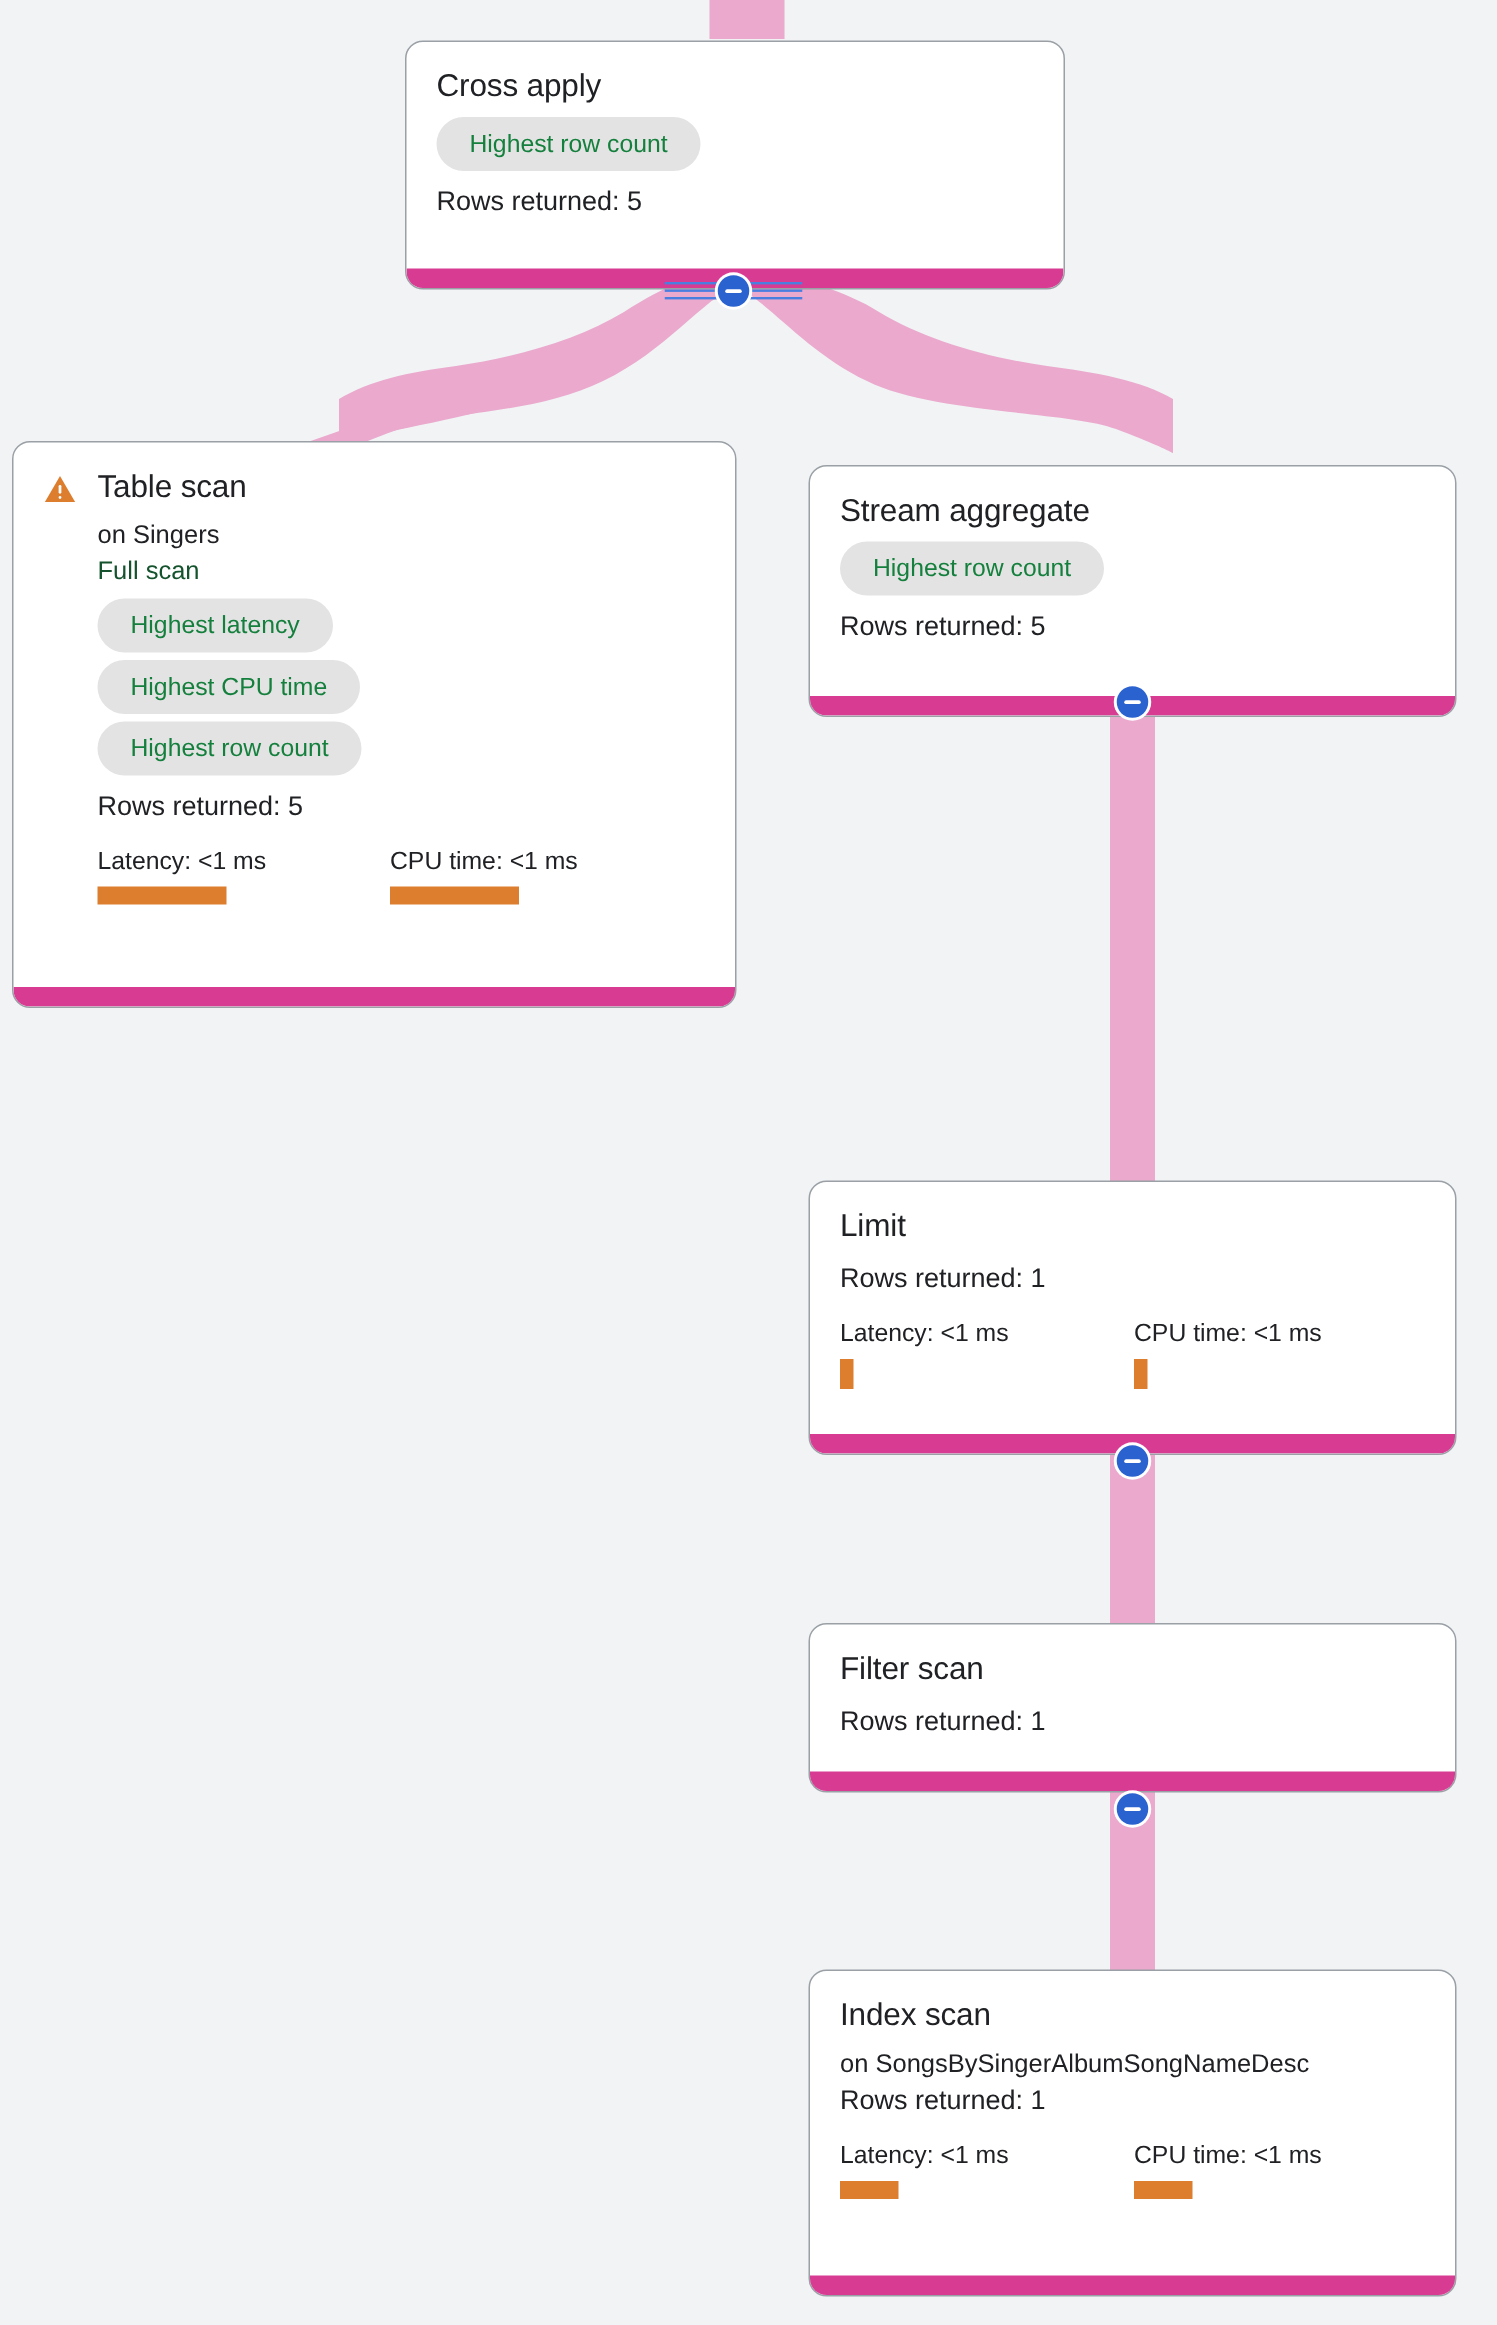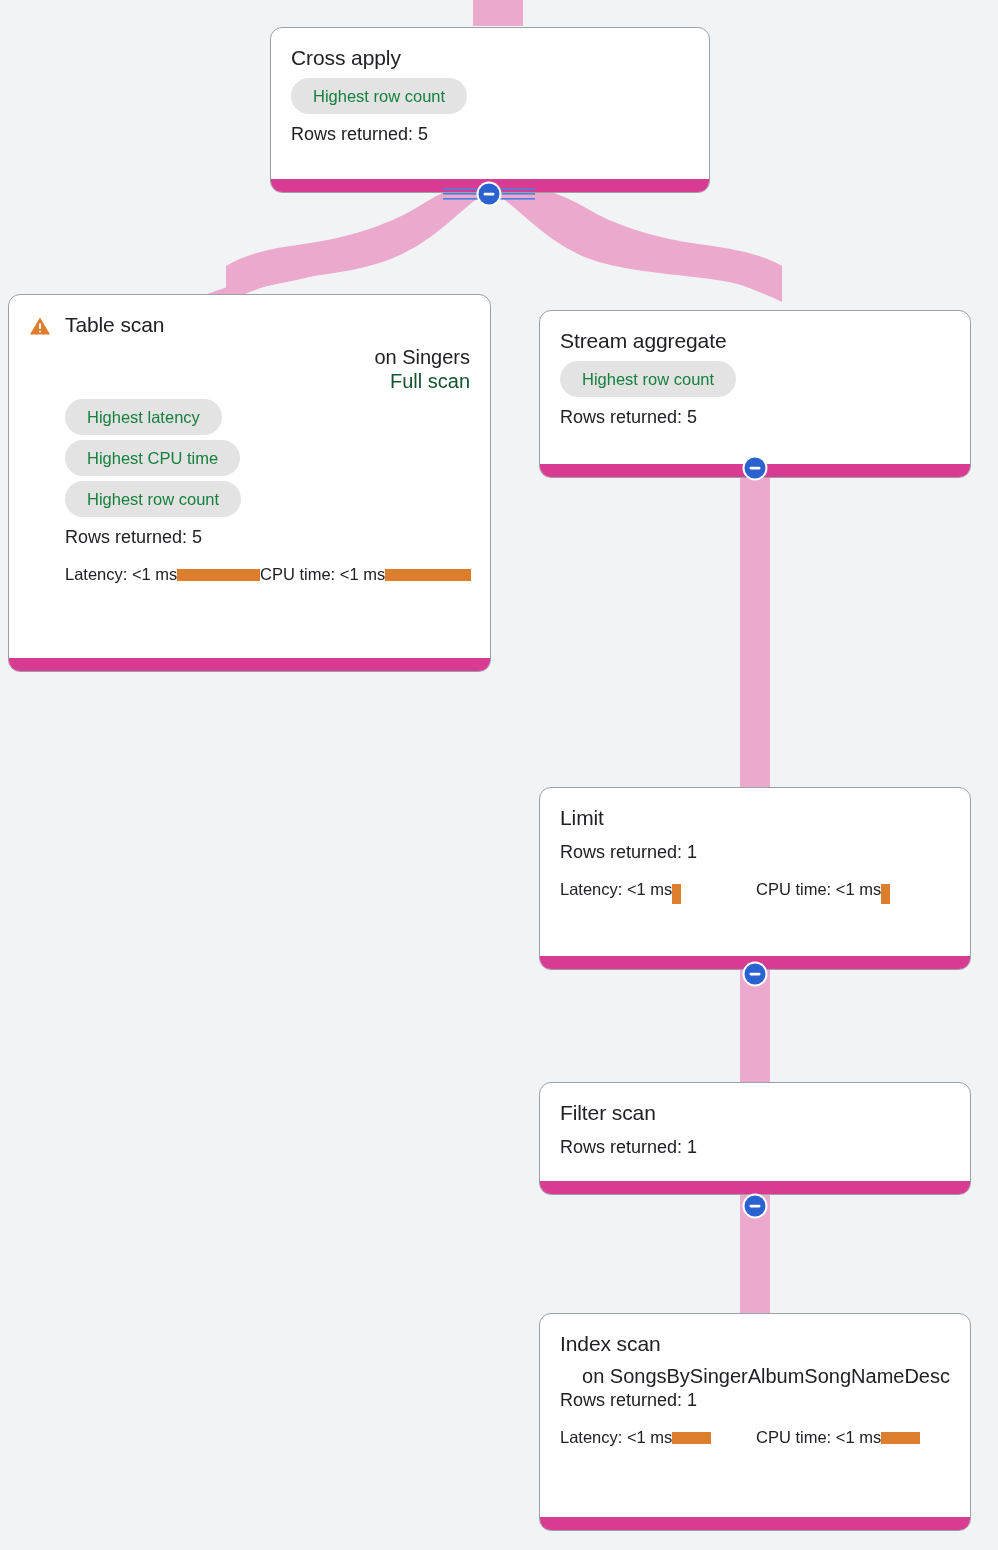--- a/index.html
+++ b/index.html
@@ -72,25 +72,24 @@
   }
   .node-title {
     font-size: 21px;
     line-height: 28px;
     font-weight: 500;
     color: #202124;
     letter-spacing: -0.1px;
   }
 
   .node-sub {
-    font-size: 20px;
+    font-size: 17px;
     line-height: 24px;
     color: #202124;
     margin-top: 6px;
-    text-align: right;
   }
   .node-sub.muted {
     color: #14532d;
     margin-top: 0;
   }
 
   .chips {
     margin-top: 6px;
     display: flex;
     flex-direction: column;
@@ -113,21 +112,21 @@
     color: #202124;
     margin-top: 8px;
   }
 
   .metrics {
     margin-top: 14px;
     display: flex;
   }
   .metric {
     display: flex;
-    flex-direction: row;
+    flex-direction: column;
   }
   .metric-label {
     font-size: 16.5px;
     line-height: 22px;
     color: #202124;
     white-space: nowrap;
   }
   .metric-bar {
     height: 12px;
     background: #dd7e2e;

